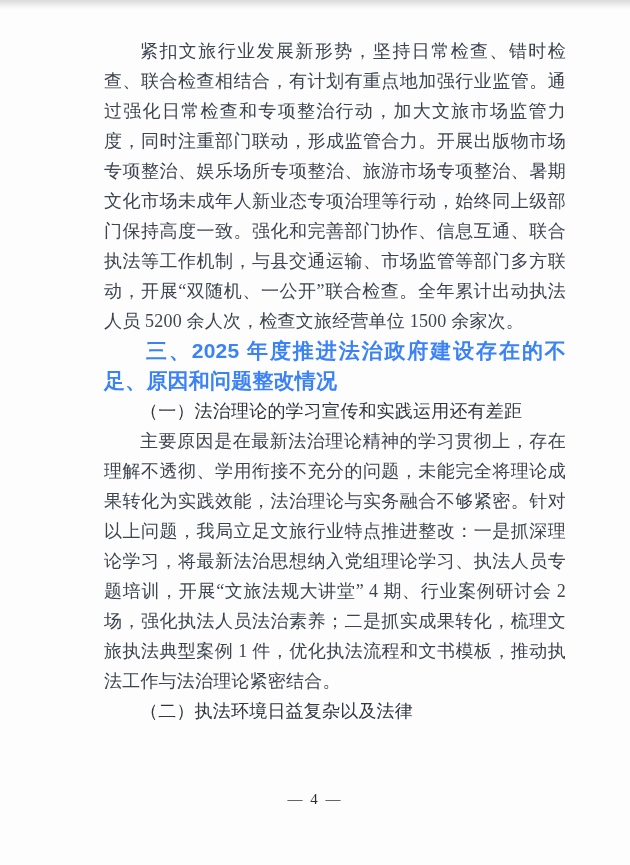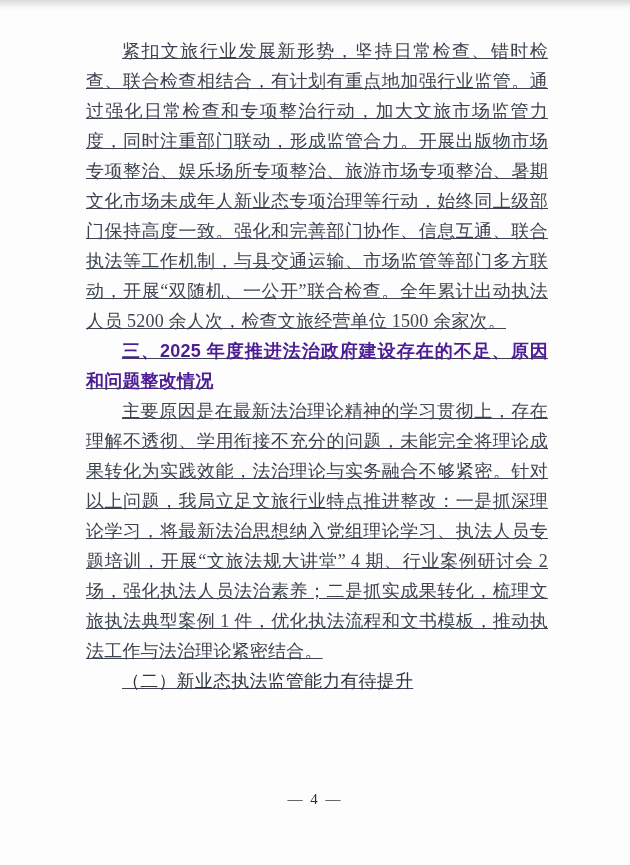--- a/index.html
+++ b/index.html
@@ -17,45 +17,44 @@
   }
   
   .top-band {
     position: absolute;
     top: 0; left: 0; right: 0;
     height: 10px;
     background: linear-gradient(#dadadc, #f6f6f7 70%, #fdfdfd);
   }
   .content {
     position: absolute;
-    left: 86px;
+    left: 104px;
     top: 36px;
     width: 462px;
     font-size: 18px;
     line-height: 30px;
     color: #3d4450;
     text-align: justify;
     text-justify: inter-ideograph;
     letter-spacing: 0.2px;
-    text-decoration: underline;
   }
   .content p, .content h2 {
     margin: 0;
     padding: 0;
   }
   .body-para {
     text-indent: 2em;
   }
   .section-heading {
     text-indent: 2em;
     font-family: "Liberation Sans", "DejaVu Sans", sans-serif;
     font-weight: 700;
-    font-size: 18px;
+    font-size: 21px;
     line-height: 30px;
-    color: #4c1d95;
+    color: #3b82f6;
     text-align: justify;
   }
   .sub-heading {
     text-indent: 2em;
     color: #2f363e;
   }
   .footer {
     position: absolute;
     top: 791px;
     left: 0;
@@ -71,21 +70,22 @@
 <body>
 
 <div class="page">
   <div class="top-band"></div>
 
   <div class="content">
     <p class="body-para">紧扣文旅行业发展新形势，坚持日常检查、错时检查、联合检查相结合，有计划有重点地加强行业监管。通过强化日常检查和专项整治行动，加大文旅市场监管力度，同时注重部门联动，形成监管合力。开展出版物市场专项整治、娱乐场所专项整治、旅游市场专项整治、暑期文化市场未成年人新业态专项治理等行动，始终同上级部门保持高度一致。强化和完善部门协作、信息互通、联合执法等工作机制，与县交通运输、市场监管等部门多方联动，开展“双随机、一公开”联合检查。全年累计出动执法人员 5200 余人次，检查文旅经营单位 1500 余家次。</p>
 
     <h2 class="section-heading">三、2025 年度推进法治政府建设存在的不足、原因和问题整改情况</h2>
 
+    <p class="sub-heading">（一）法治理论的学习宣传和实践运用还有差距</p>
 
     <p class="body-para">主要原因是在最新法治理论精神的学习贯彻上，存在理解不透彻、学用衔接不充分的问题，未能完全将理论成果转化为实践效能，法治理论与实务融合不够紧密。针对以上问题，我局立足文旅行业特点推进整改：一是抓深理论学习，将最新法治思想纳入党组理论学习、执法人员专题培训，开展“文旅法规大讲堂” 4 期、行业案例研讨会 2 场，强化执法人员法治素养；二是抓实成果转化，梳理文旅执法典型案例 1 件，优化执法流程和文书模板，推动执法工作与法治理论紧密结合。</p>
 
-    <p class="sub-heading">（二）新业态执法监管能力有待提升</p>
+    <p class="sub-heading">（二）执法环境日益复杂以及法律</p>
 
   </div>
 
   <div class="footer">— 4 —</div>
 </div>
 
 </body></html>

